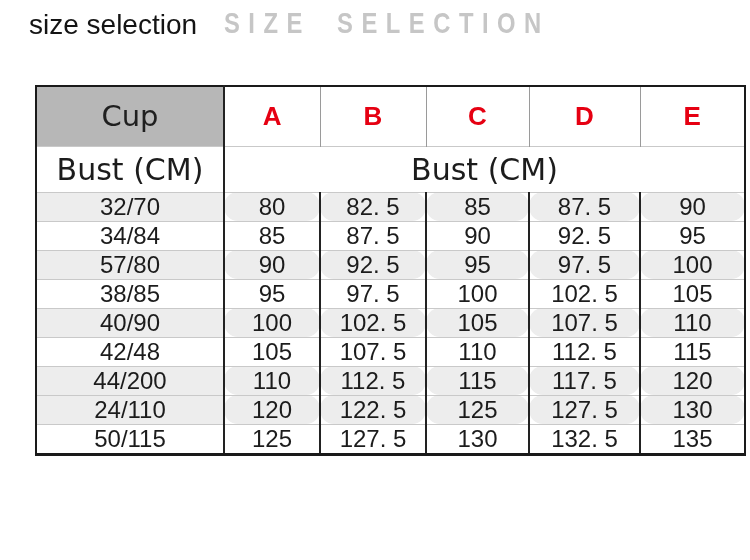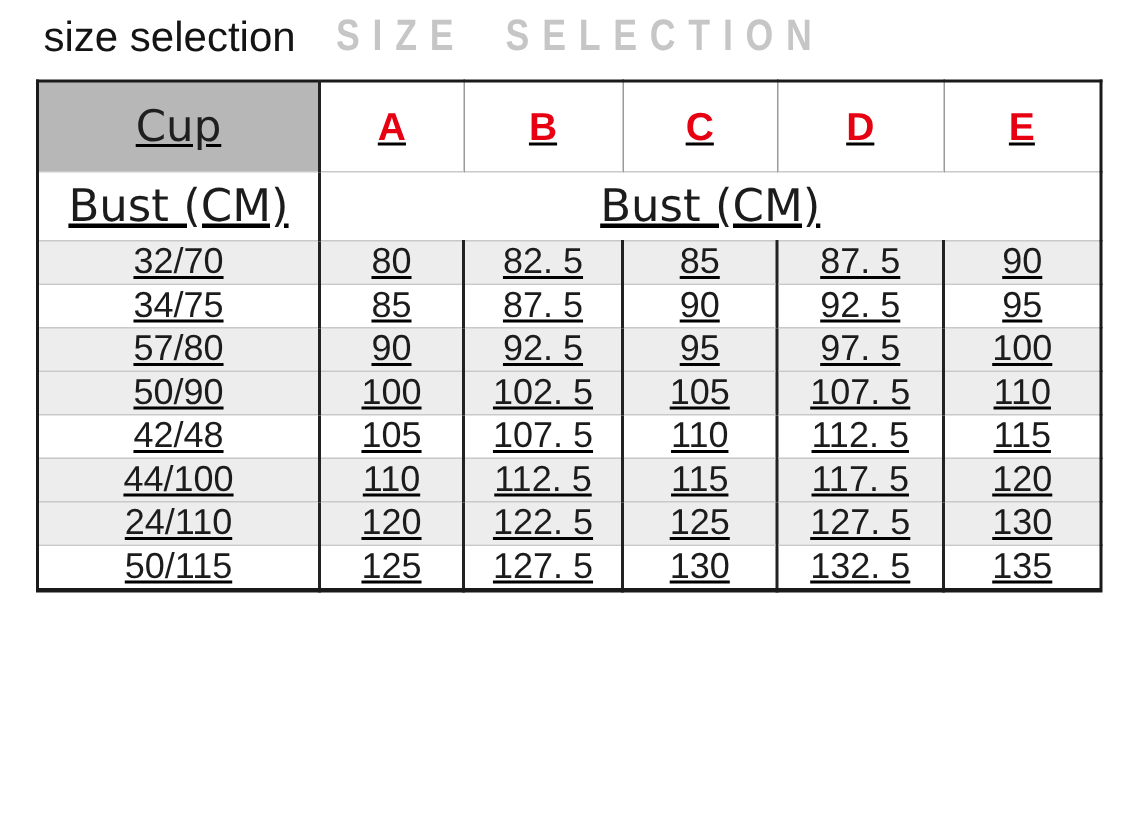--- a/index.html
+++ b/index.html
@@ -13,42 +13,41 @@
     --watermark-gray: #c6c6c6;
     --text-black: #1c1c1c;
   }
   * { margin: 0; padding: 0; box-sizing: border-box; }
   html, body {
     width: 750px; height: 560px;
     background: #ffffff;
     overflow: hidden;
     font-family: "Liberation Sans", sans-serif;
   }
-  .titlebar { position: relative; height: 53px; }
+  .titlebar { position: relative; height: 85px; }
   .t-black {
     position: absolute; left: 29px; top: 9px;
     font-size: 28px; color: #141414;
     letter-spacing: 0px; white-space: nowrap;
   }
   .t-gray {
     position: absolute; left: 224px; top: 7px;
     font-size: 28px; font-weight: 700;
     color: var(--watermark-gray);
     letter-spacing: 10px; word-spacing: 13px;
     transform: scale(0.85, 1.05); transform-origin: left top;
     white-space: nowrap;
   }
   table.chart {
-    margin-left: 24px;
+    margin-left: 35px;
     border-collapse: collapse;
     table-layout: fixed;
     width: 709px;
     border: 2px solid var(--outer-border);
     border-bottom-width: 3px;
-    text-decoration: underline;
   }
   col.c0 { width: 188px; }
   col.c1 { width: 96px; }
   col.c2 { width: 106px; }
   col.c3 { width: 103px; }
   col.c4 { width: 111px; }
   col.c5 { width: 105px; }
   tr.r-head { height: 60px; }
   tr.r-bust { height: 46px; }
   tr.r-data { height: 27px; }
@@ -68,21 +67,21 @@
     font-family: "DejaVu Sans", sans-serif;
     font-size: 30px; color: var(--text-black);
     border-top: 1px solid var(--grid-light);
   }
   th.axis { border-right: 2px solid var(--grid-dark); }
   td.size, td.num {
     font-size: 24px; color: var(--text-black);
     border-top: 1px solid var(--grid-light);
     white-space: nowrap;
   }
-  td.num { border-left: 2px solid var(--grid-dark); }
+  td.num { border-left: 2px solid var(--grid-dark); border-radius: 14px; }
   tr.stripe td { background: var(--stripe-row-bg); }
 </style>
 </head>
 <body>
 
 <div class="stage">
   <div class="titlebar">
     <span class="t-black">size selection</span>
     <span class="t-gray">SIZE SELECTION</span>
   </div>
@@ -113,53 +112,61 @@
     <tbody id="rows">
         <tr class="r-data stripe">
     <td class="size">32/70</td>
     <td class="num">80</td>
     <td class="num">82. 5</td>
     <td class="num">85</td>
     <td class="num">87. 5</td>
     <td class="num">90</td>
   </tr>
         <tr class="r-data">
-    <td class="size">34/75</td>
+    <td class="size">34/84</td>
     <td class="num">85</td>
     <td class="num">87. 5</td>
     <td class="num">90</td>
     <td class="num">92. 5</td>
     <td class="num">95</td>
   </tr>
         <tr class="r-data stripe">
     <td class="size">57/80</td>
     <td class="num">90</td>
     <td class="num">92. 5</td>
     <td class="num">95</td>
     <td class="num">97. 5</td>
     <td class="num">100</td>
   </tr>
+        <tr class="r-data">
+    <td class="size">38/85</td>
+    <td class="num">95</td>
+    <td class="num">97. 5</td>
+    <td class="num">100</td>
+    <td class="num">102. 5</td>
+    <td class="num">105</td>
+  </tr>
         <tr class="r-data stripe">
-    <td class="size">50/90</td>
+    <td class="size">40/90</td>
     <td class="num">100</td>
     <td class="num">102. 5</td>
     <td class="num">105</td>
     <td class="num">107. 5</td>
     <td class="num">110</td>
   </tr>
         <tr class="r-data">
     <td class="size">42/48</td>
     <td class="num">105</td>
     <td class="num">107. 5</td>
     <td class="num">110</td>
     <td class="num">112. 5</td>
     <td class="num">115</td>
   </tr>
         <tr class="r-data stripe">
-    <td class="size">44/100</td>
+    <td class="size">44/200</td>
     <td class="num">110</td>
     <td class="num">112. 5</td>
     <td class="num">115</td>
     <td class="num">117. 5</td>
     <td class="num">120</td>
   </tr>
         <tr class="r-data stripe">
     <td class="size">24/110</td>
     <td class="num">120</td>
     <td class="num">122. 5</td>

